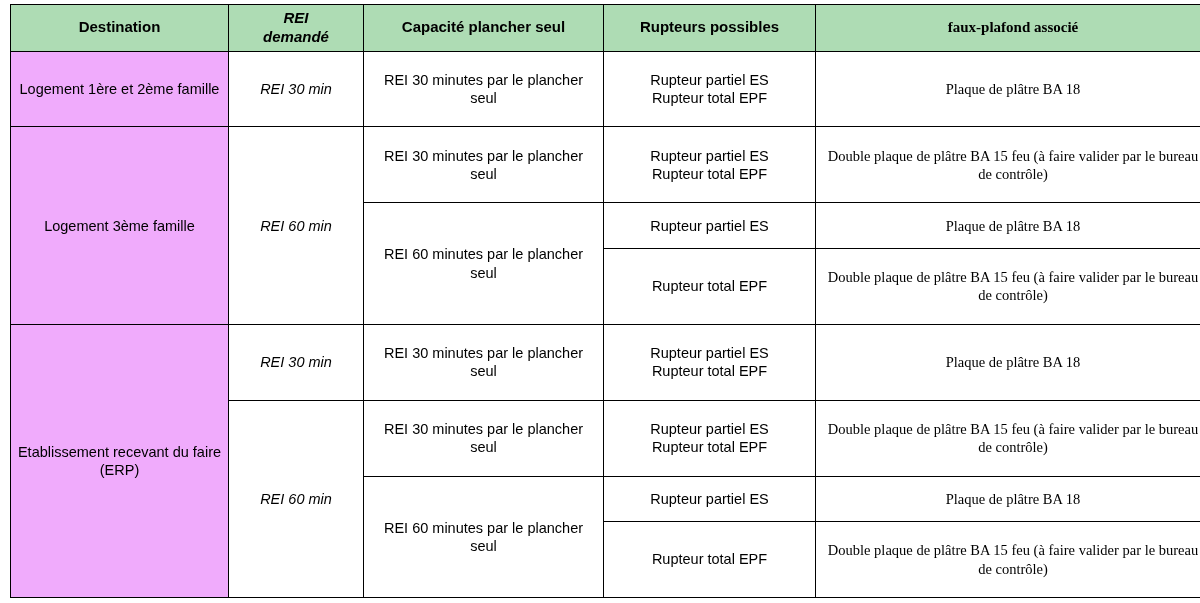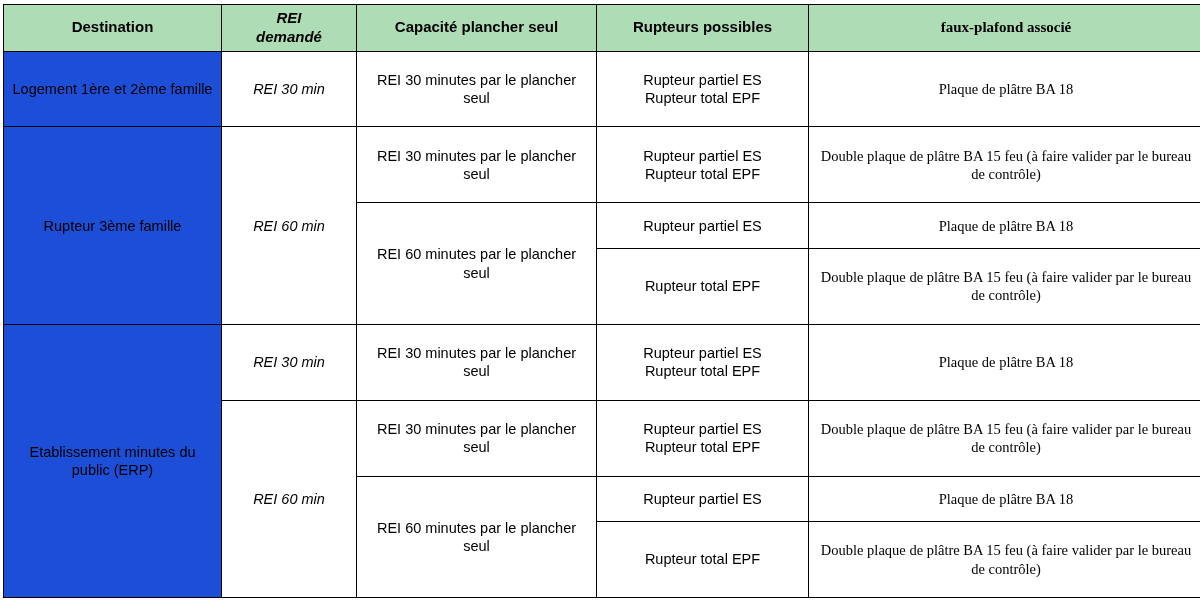--- a/index.html
+++ b/index.html
@@ -11,21 +11,21 @@
     width: 1200px;
     height: 603px;
     font-family: "Liberation Sans", sans-serif;
     color: #000000;
     overflow: hidden;
   }
   .table-wrap {
     width: 1200px;
     height: 603px;
     box-sizing: border-box;
-    padding: 4px 3px 3px 3px;
+    padding: 4px 3px 3px 10px;
   }
   table.fire-table {
     border-collapse: collapse;
     width: 1192px;
     height: 594px;
     table-layout: fixed;
   }
   table.fire-table td,
   table.fire-table th {
     border: 1.5px solid #000000;
@@ -37,21 +37,21 @@
     box-sizing: border-box;
   }
   table.fire-table th {
     font-weight: bold;
     font-size: 15px;
   }
   .hdr {
     background: #aedcb4;
   }
   .green {
-    background: #1d4ed8;
+    background: #f0abfc;
   }
   .white {
     background: #ffffff;
   }
   .c-dest { width: 218px; }
   .c-rei  { width: 135px; font-style: italic; }
   .c-cap  { width: 240px; margin-left: 48px; }
   .c-rup  { width: 212px; margin-top: 11px; }
   .c-fp   { width: 395px; font-family: Liberation Serif, serif; }
   .nowrapline { white-space: pre-line; }
@@ -76,39 +76,39 @@
       <tr>
         <td class="green c-dest nowrapline">Logement 1ère et 2ème famille</td>
         <td class="white c-rei nowrapline">REI 30 min</td>
         <td class="white c-cap nowrapline">REI 30 minutes par le plancher seul</td>
         <td class="white c-rup nowrapline">Rupteur partiel ES
 Rupteur total EPF</td>
         <td class="white c-fp nowrapline">Plaque de plâtre BA 18</td>
       </tr>
 
       <tr>
-        <td class="green c-dest nowrapline" rowspan="3">Rupteur 3ème famille</td>
+        <td class="green c-dest nowrapline" rowspan="3">Logement 3ème famille</td>
         <td class="white c-rei nowrapline" rowspan="3">REI 60 min</td>
         <td class="white c-cap nowrapline">REI 30 minutes par le plancher seul</td>
         <td class="white c-rup nowrapline">Rupteur partiel ES
 Rupteur total EPF</td>
         <td class="white c-fp nowrapline">Double plaque de plâtre BA 15 feu (à faire valider par le bureau de contrôle)</td>
       </tr>
       <tr>
         <td class="white c-cap nowrapline" rowspan="2">REI 60 minutes par le plancher seul</td>
         <td class="white c-rup nowrapline">Rupteur partiel ES</td>
         <td class="white c-fp nowrapline">Plaque de plâtre BA 18</td>
       </tr>
       <tr>
         <td class="white c-rup nowrapline">Rupteur total EPF</td>
         <td class="white c-fp nowrapline">Double plaque de plâtre BA 15 feu (à faire valider par le bureau de contrôle)</td>
       </tr>
 
       <tr>
-        <td class="green c-dest nowrapline" rowspan="4">Etablissement minutes du public (ERP)</td>
+        <td class="green c-dest nowrapline" rowspan="4">Etablissement recevant du faire (ERP)</td>
         <td class="white c-rei nowrapline">REI 30 min</td>
         <td class="white c-cap nowrapline">REI 30 minutes par le plancher seul</td>
         <td class="white c-rup nowrapline">Rupteur partiel ES
 Rupteur total EPF</td>
         <td class="white c-fp nowrapline">Plaque de plâtre BA 18</td>
       </tr>
       <tr>
         <td class="white c-rei nowrapline" rowspan="3">REI 60 min</td>
         <td class="white c-cap nowrapline">REI 30 minutes par le plancher seul</td>
         <td class="white c-rup nowrapline">Rupteur partiel ES

